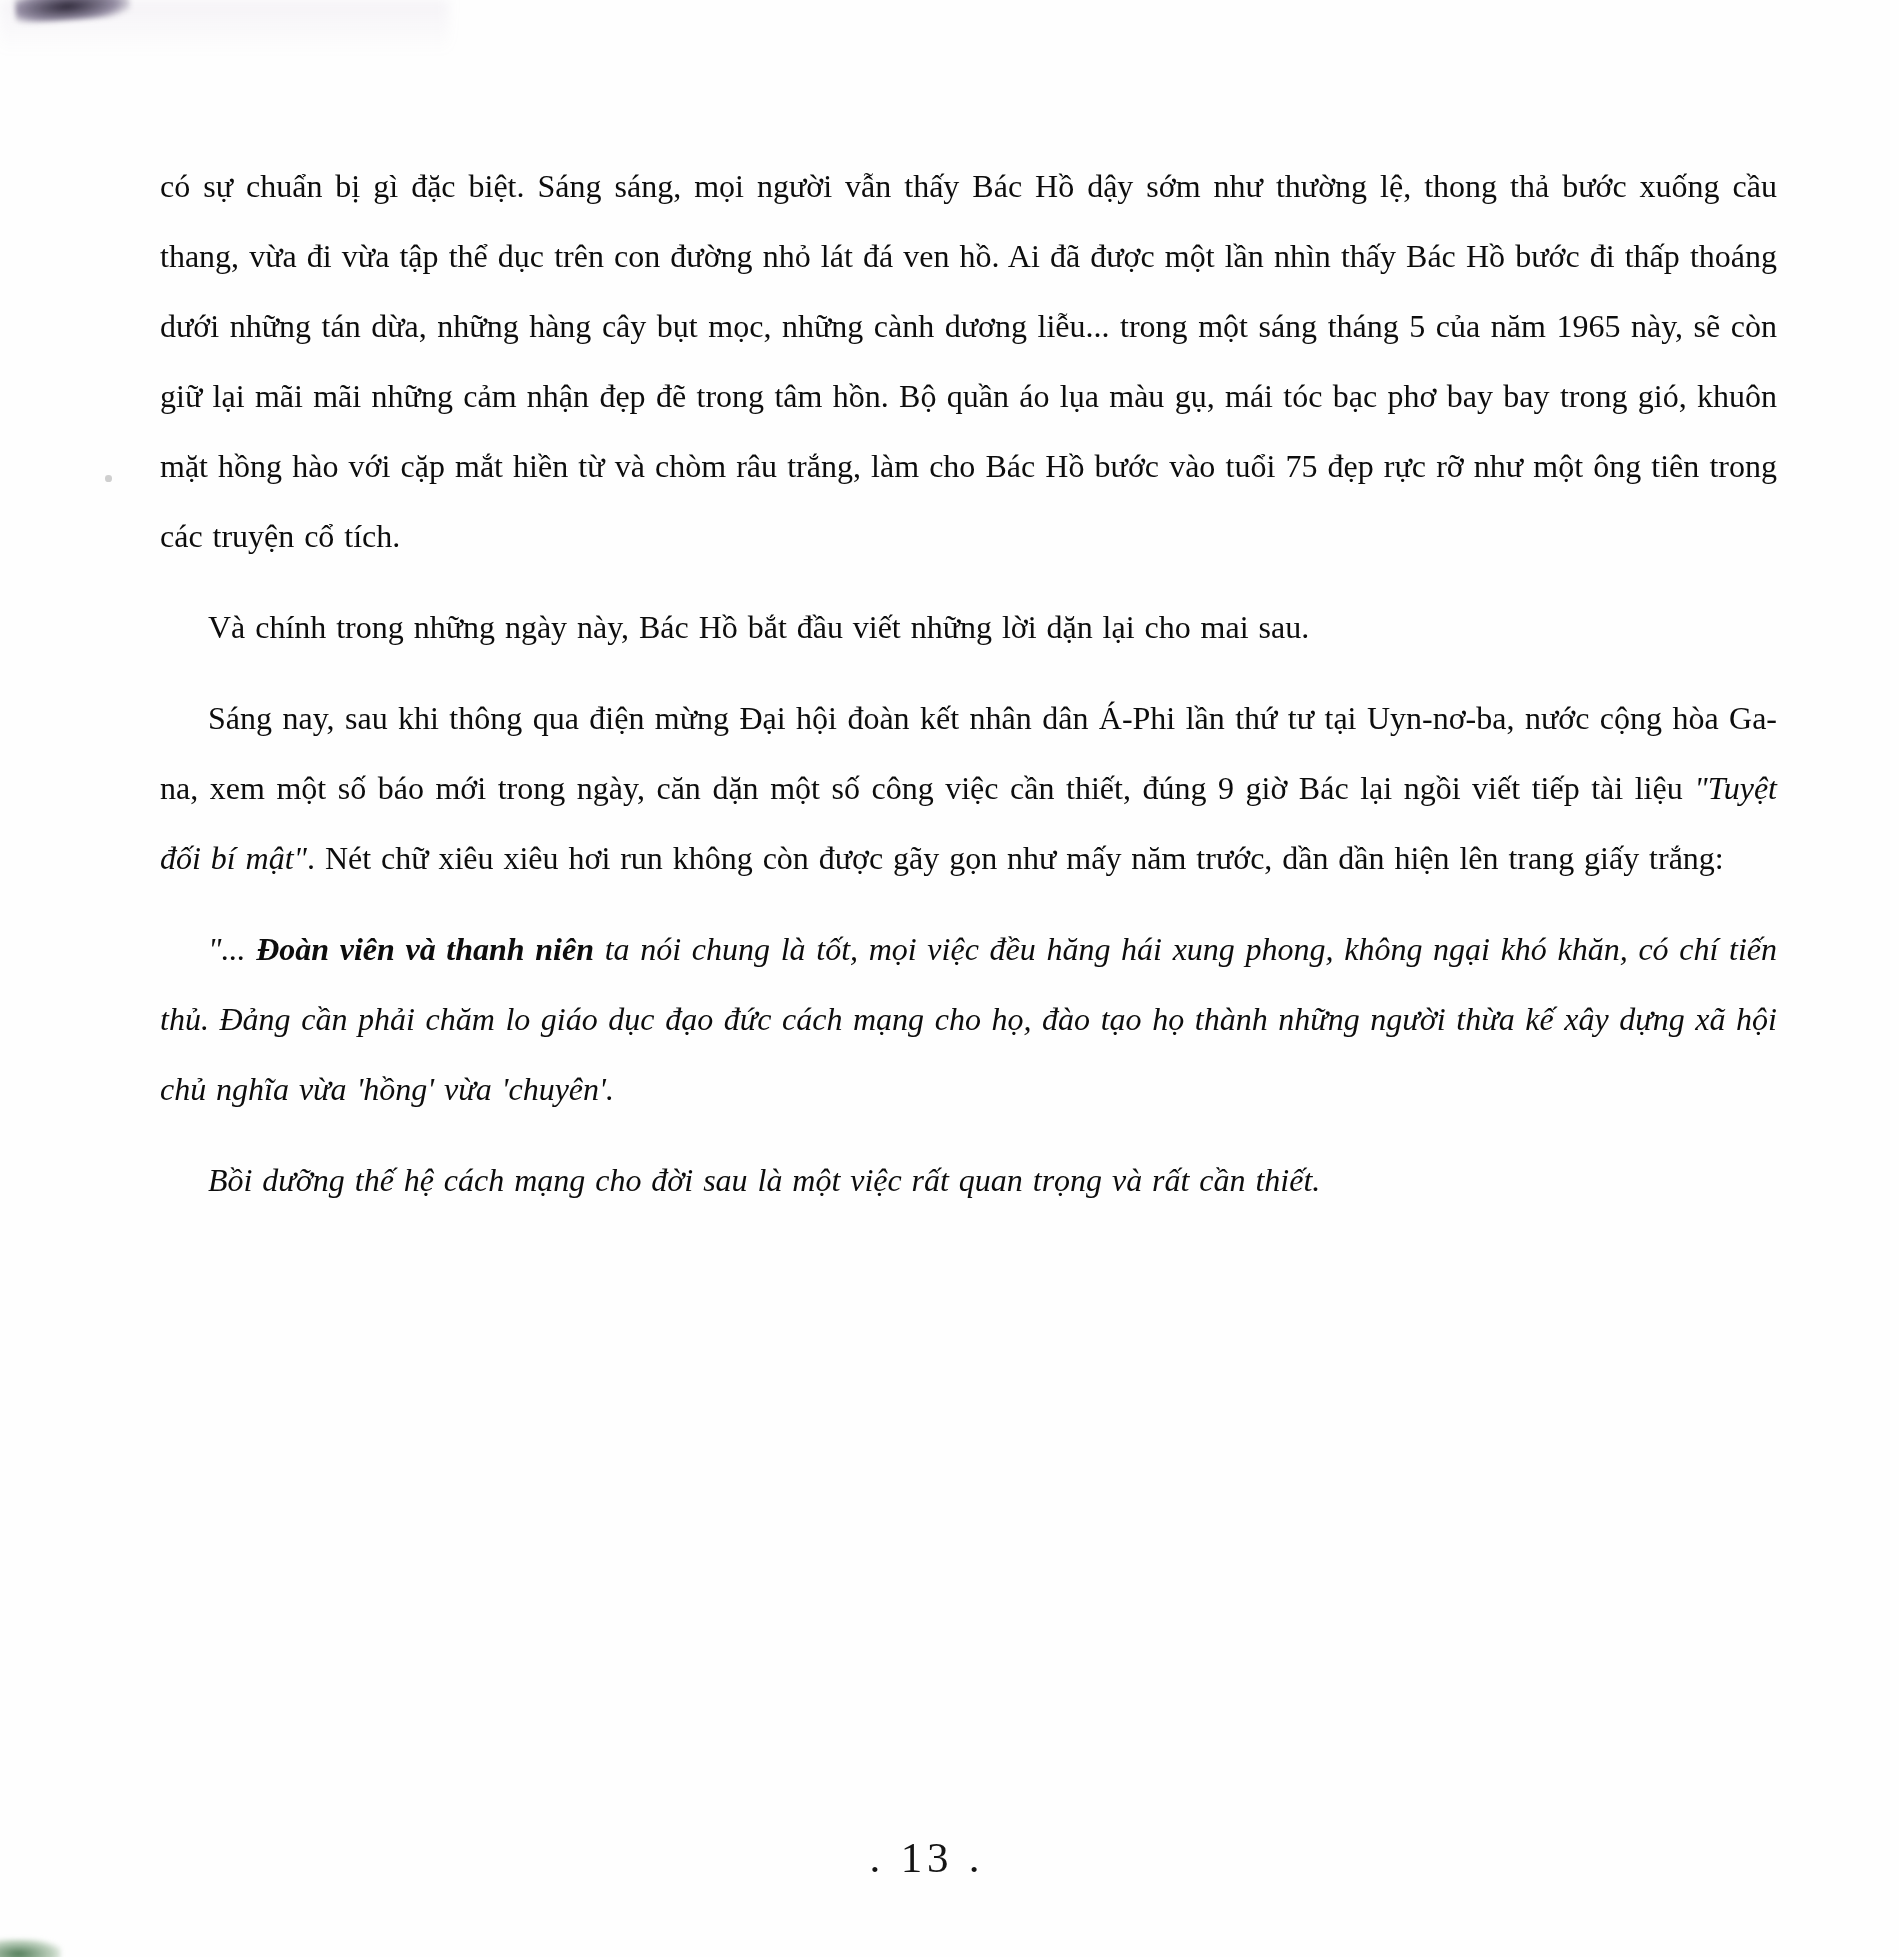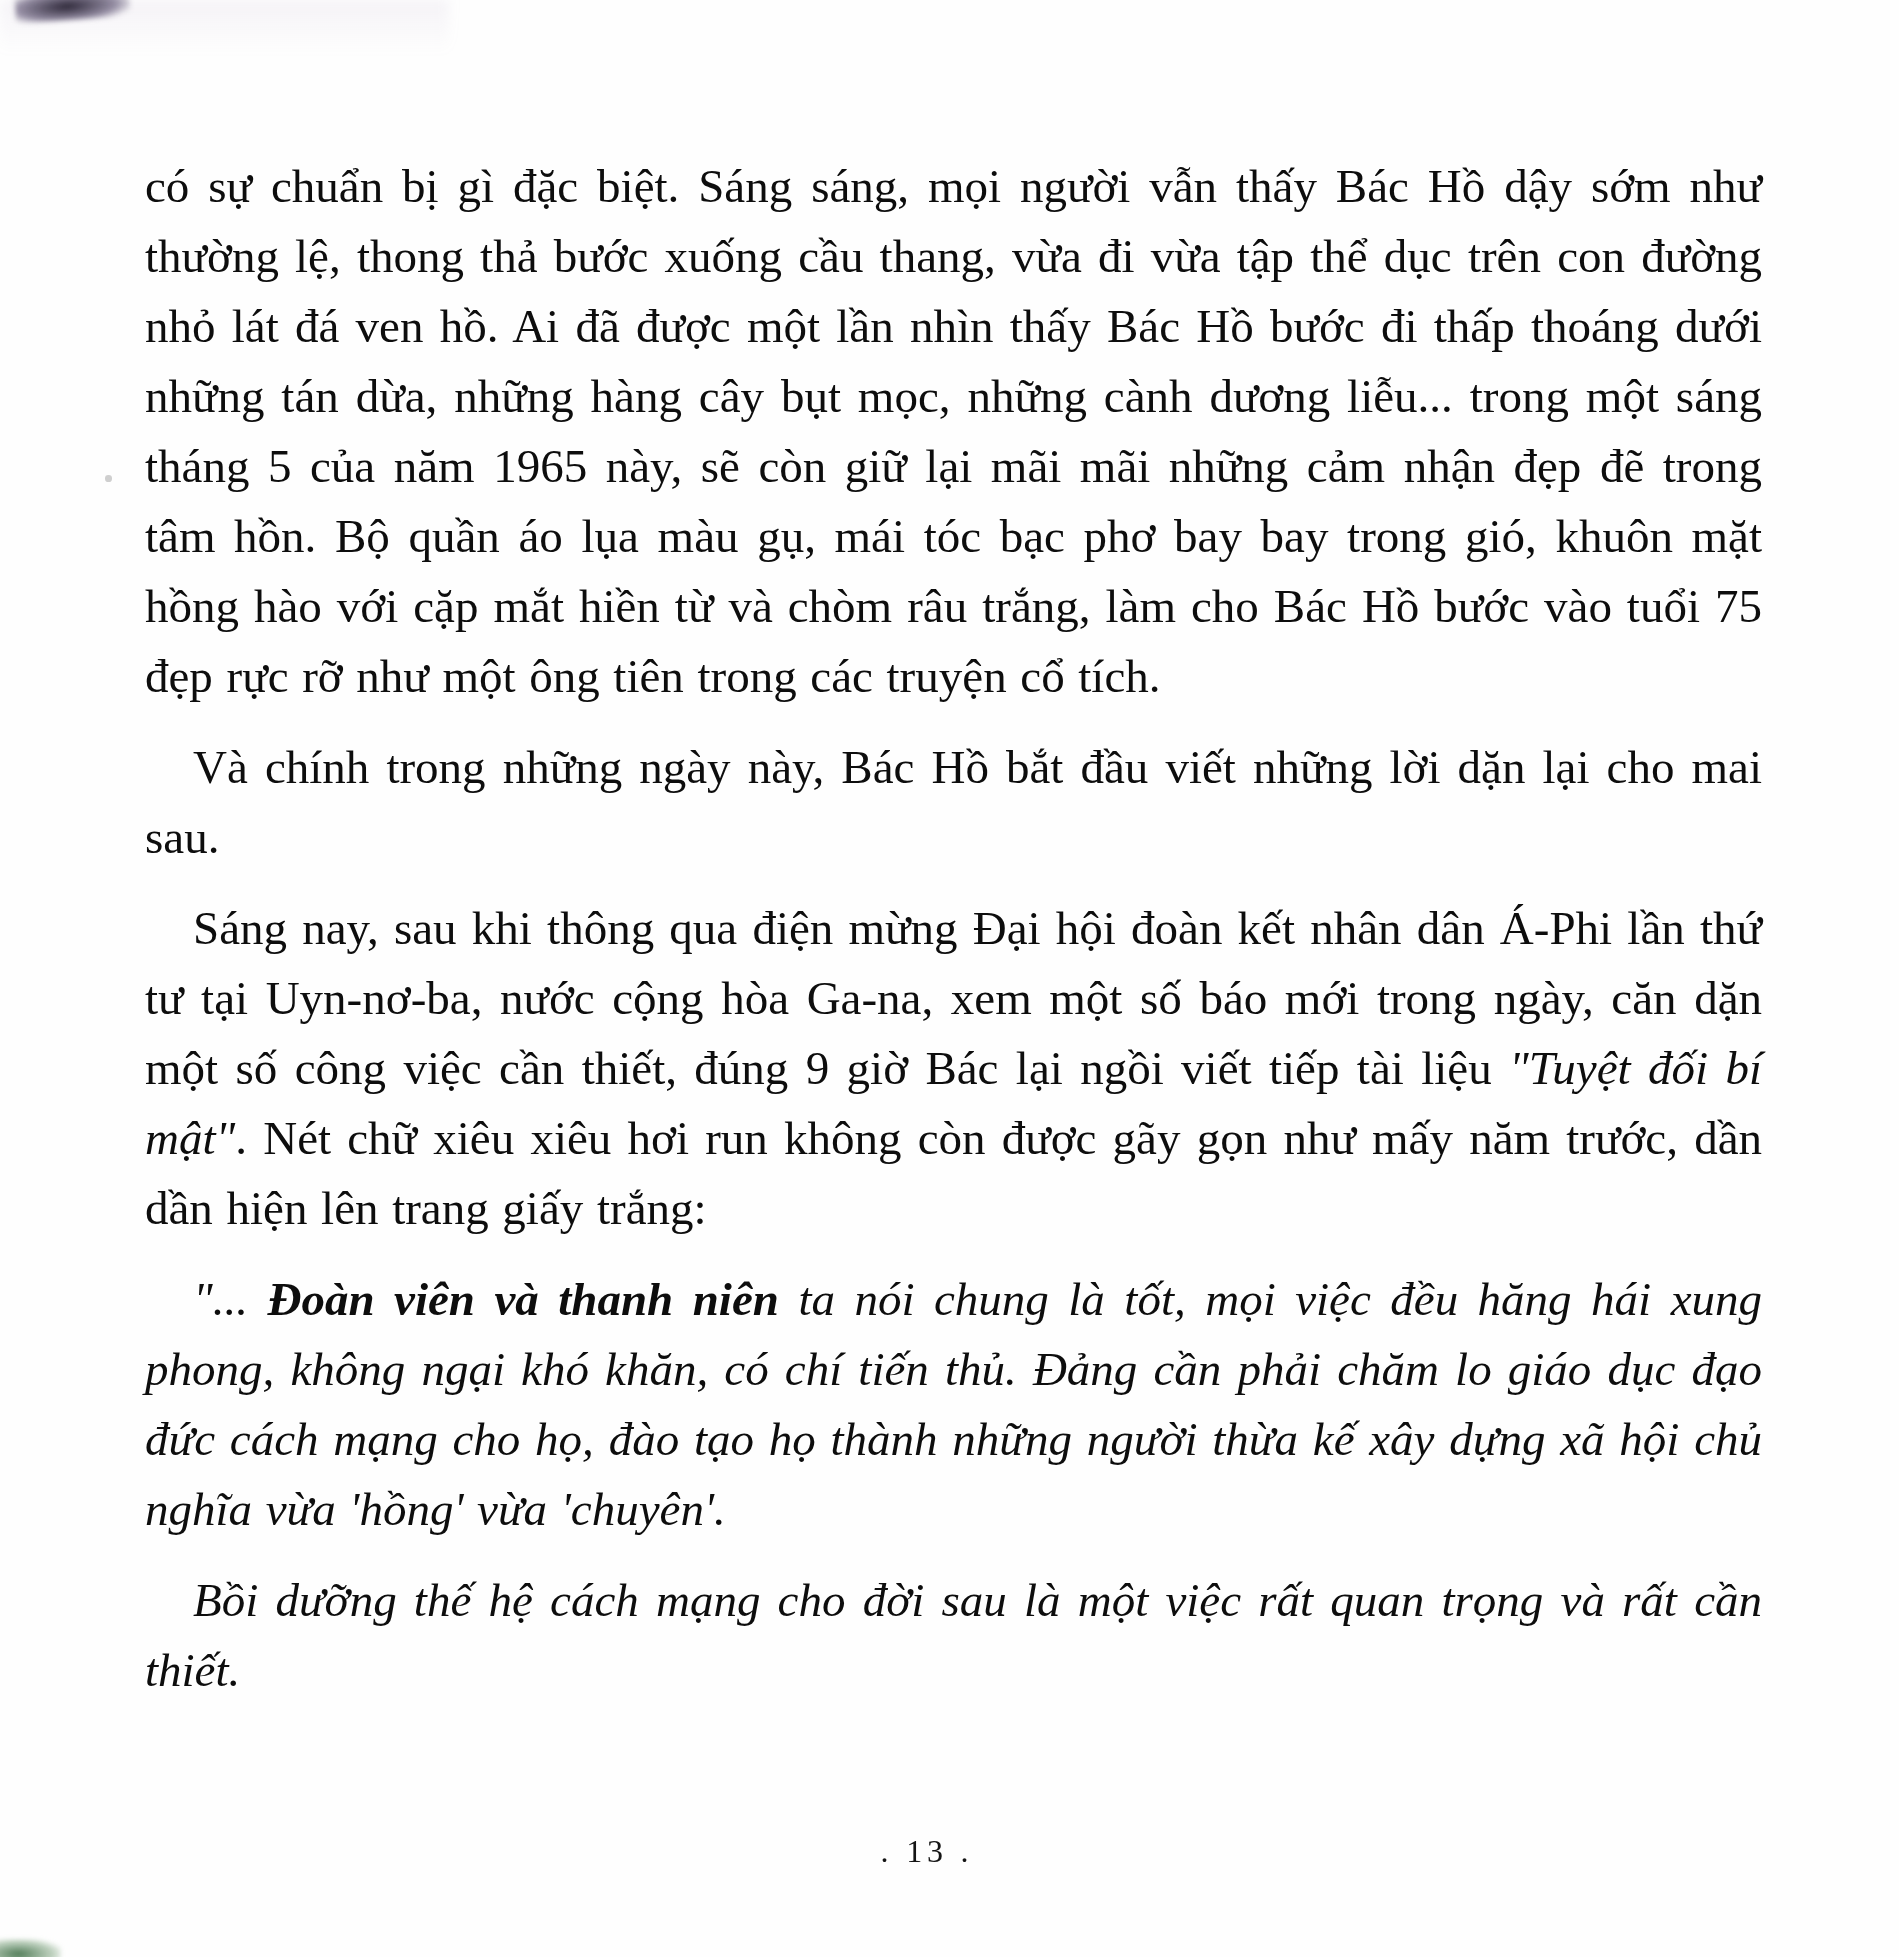--- a/index.html
+++ b/index.html
@@ -12,24 +12,24 @@
   }
   .page {
     position: absolute;
     inset: 0;
     background: #fefefe;
     font-family: "Liberation Serif", serif;
     color: #0d0d0d;
   }
   .text-block {
     position: absolute;
-    left: 145px;
+    left: 160px;
     top: 151px;
     width: 1617px;
-    font-size: 47px;
+    font-size: 32px;
     line-height: 70px;
     text-align: justify;
     word-spacing: 1.9px;
   }
   .text-block p {
     margin: 0;
   }
   .para-gap {
     margin-top: 21px !important;
   }
@@ -43,21 +43,21 @@
     font-style: italic;
     font-weight: bold;
     margin-top: 36px;
   }
   .page-number {
     position: absolute;
     top: 1833px;
     left: 0;
     width: 1854px;
     text-align: center;
-    font-size: 32px;
+    font-size: 43px;
     letter-spacing: 4.8px;
     font-family: "Liberation Serif", serif;
     color: #141414;
   }
   
   .smudge-tl {
     position: absolute;
     left: 15.3px;
     top: -11.5px;
     width: 115px;

